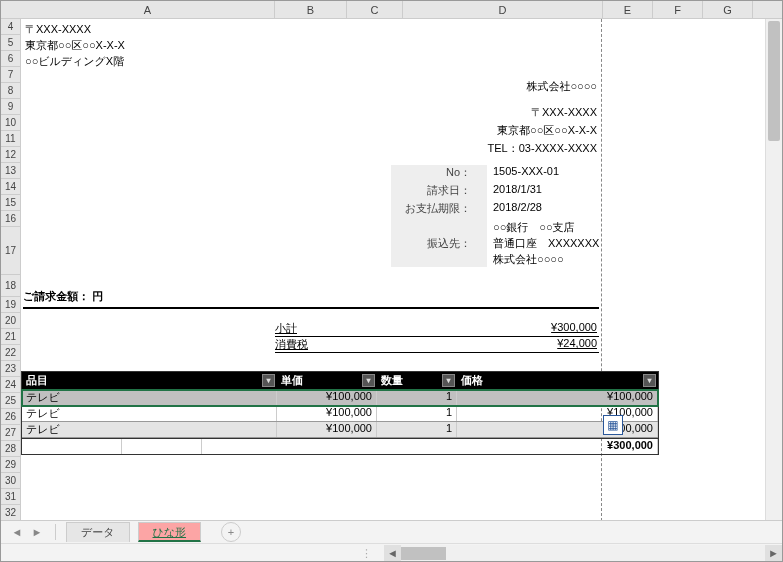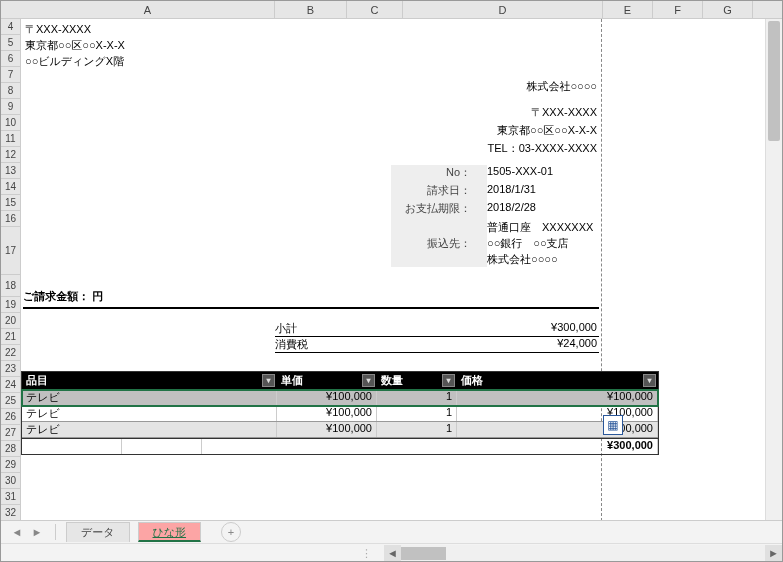--- a/index.html
+++ b/index.html
@@ -71,33 +71,33 @@
     left: 580px;
     top: 0;
     bottom: 0;
     border-left: 1px dashed #888;
   }
   .address-left { position: absolute; left: 4px; top: 2px; line-height: 16px; }
   .company-right { position: absolute; right: 168px; top: 58px; text-align: right; line-height: 18px; }
   .meta-table { position: absolute; left: 370px; top: 146px; }
   .meta-table .row { display: flex; height: 18px; }
   .meta-table .lbl { width: 96px; text-align: right; padding-right: 16px; background: #eee; color:#444;}
-  .meta-table .val { width: 130px; }
+  .meta-table .val { width: 130px; padding-left: 6px; }
   .meta-table .tall-row .lbl { height: 48px; display:flex; align-items:center; justify-content:flex-end;}
   .meta-table .tall-row .val { line-height: 16px; }
   .billing-title {
     position: absolute; left: 2px; top: 270px;
     font-size: 11px; font-weight: bold;
     border-bottom: 2px solid #000;
     width: 576px; padding-bottom: 3px;
   }
   .subtotals {
     position: absolute; left: 254px; top: 302px; width: 324px;
   }
-  .subtotals .row { display:flex; border-bottom:1px solid #000; height:16px; }
+  .subtotals .row { display:flex; border-bottom:1px solid #000; height:16px;text-decoration:underline; }
   .subtotals .lbl { width: 120px; }
   .subtotals .val { flex:1; text-align:right; padding-right:2px; }
   .items-table {
     position: absolute; left: 0; top: 352px; width: 638px;
     border: 1px solid #333;
   }
   .items-table .hdr { display:flex; background:#000; color:#fff; height:18px; }
   .items-table .hdr .cell { position:relative; padding:1px 4px; font-weight:bold; }
   .filter-btn {
     position:absolute; right:2px; top:2px; width:13px; height:13px;
@@ -212,22 +212,22 @@
         <div class="lbl">請求日：</div>
         <div class="val">2018/1/31</div>
       </div>
     <div class="row">
         <div class="lbl">お支払期限：</div>
         <div class="val">2018/2/28</div>
       </div>
     <div class="row tall-row" style="height:48px;">
       <div class="lbl">振込先：</div>
       <div class="val">
+        <div>○○銀行　○○支店</div>
         <div>普通口座　XXXXXXX</div>
-        <div>○○銀行　○○支店</div>
         <div>株式会社○○○○</div>
       </div>
     </div>
   </div>
 
   <div class="billing-title">ご請求金額： 円</div>
 
   <div class="subtotals">
     <div class="row">
         <div class="lbl">小計</div>

